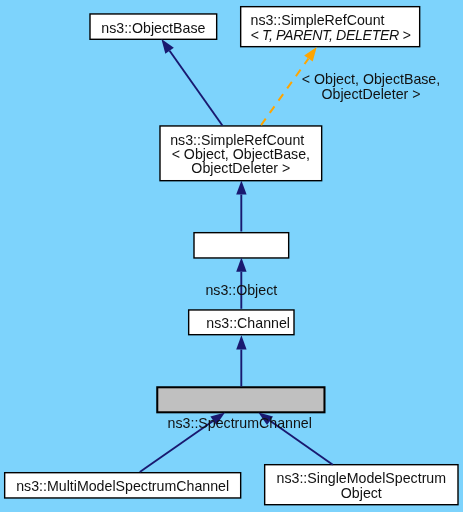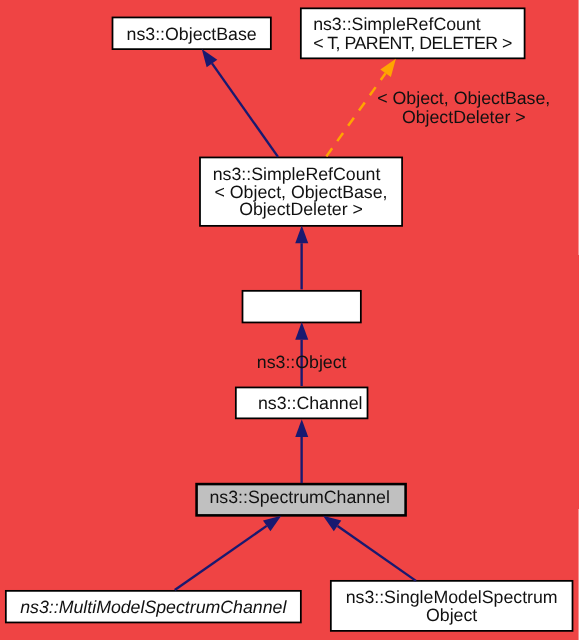--- a/index.html
+++ b/index.html
@@ -1,23 +1,23 @@
 <!DOCTYPE html>
 <html><head>
 <meta charset="utf-8">
 <style>
   html,body{margin:0;padding:0;background:#ffffff;}
-  #diagram{position:relative;width:463px;height:512px;background:#ef4444;overflow:hidden;}
+  #diagram{position:relative;width:463px;height:512px;background:#7dd3fc;overflow:hidden;}
   svg.layer{position:absolute;left:0;top:0;width:463px;height:512px;}
   .node{position:absolute;box-sizing:border-box;
         display:flex;flex-direction:column;align-items:center;justify-content:center;
         font-family:"Liberation Sans",sans-serif;font-size:14.2px;color:#111;
         line-height:14.2px;white-space:nowrap;}
   .node span{display:block;}
-  .node span.caps{letter-spacing:-0.38px;}
+  .node span.caps{letter-spacing:-0.38px;font-style:italic;}
   .node.leftalign{align-items:flex-start;}
   .node span.lpad{margin-right:7.2px;}
   .node.leftalign span{text-align:left;}
   .node{transform:translateY(1px);}
   .edgelabel{position:absolute;font-family:"Liberation Sans",sans-serif;font-size:14.2px;
         color:#111;line-height:14.2px;text-align:center;white-space:nowrap;}
 </style>
 </head>
 <body>
 
@@ -81,25 +81,25 @@
   </div>
 
   <div class="node" style="left:194.0px;top:232.67px;width:94.67px;height:25.29px;margin-top:44px;">
     <span>ns3::Object</span>
   </div>
 
   <div class="node" style="left:188.67px;top:309.96px;width:119px;height:24.73px;">
     <span>ns3::Channel</span>
   </div>
 
-  <div class="node" style="left:157.26px;top:379px;width:165px;height:25.03px;justify-content:flex-end;">
+  <div class="node" style="left:157.26px;top:410px;width:165px;height:25.03px;">
     <span>ns3::SpectrumChannel</span>
   </div>
 
-  <div class="node" style="left:4.67px;top:472.69px;width:236.0px;height:25.27px;font-style:italic;">
+  <div class="node" style="left:4.67px;top:472.69px;width:236.0px;height:25.27px;">
     <span>ns3::MultiModelSpectrumChannel</span>
   </div>
 
   <div class="node" style="left:264.67px;top:464.69px;width:193.33px;height:40.01px;">
     <span>ns3::SingleModelSpectrum</span>
     <span>Object</span>
   </div>
 
   <div class="edgelabel" style="left:301.0px;top:72.3px;width:140px;">
     <div>&lt; Object, ObjectBase,</div>

